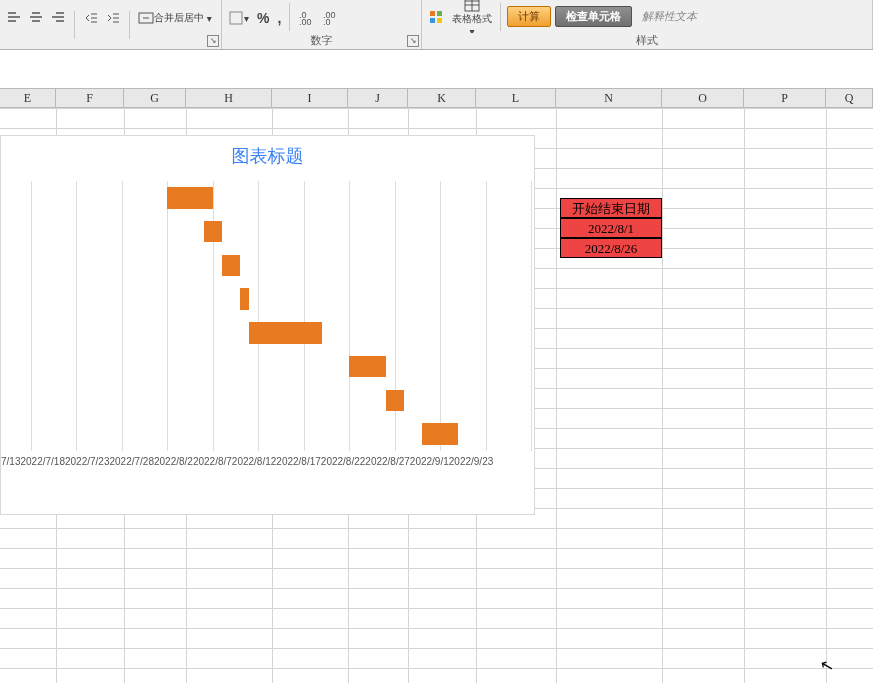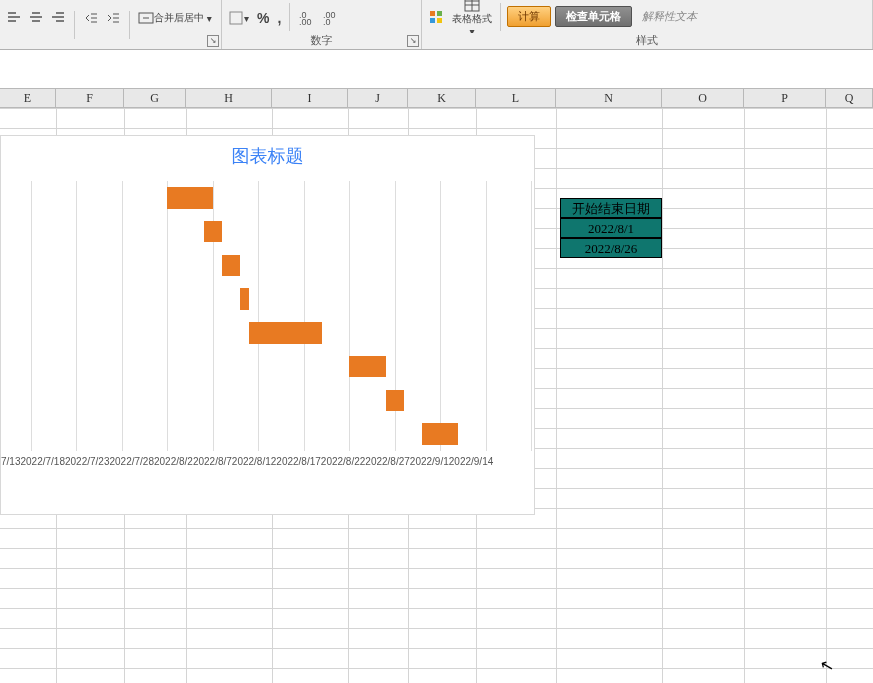--- a/index.html
+++ b/index.html
@@ -150,21 +150,21 @@
     }
     
     .cell {
       position: absolute;
       font-family: SimSun, serif;
       font-size: 13px;
       text-align: center;
       line-height: 20px;
       height: 20px;
       border: 1px solid #000;
-      background: #0f766e;
+      background: #ef4444;
     }
     
     .chart {
       position: absolute;
       top: 85px;
       left: 0;
       width: 535px;
       height: 380px;
       background: #fff;
       border: 1px solid #d8d8d8;
@@ -453,18 +453,18 @@
         <span>2022/7/18</span>
         <span>2022/7/23</span>
         <span>2022/7/28</span>
         <span>2022/8/2</span>
         <span>2022/8/7</span>
         <span>2022/8/12</span>
         <span>2022/8/17</span>
         <span>2022/8/22</span>
         <span>2022/8/27</span>
         <span>2022/9/1</span>
-        <span>2022/9/14</span>
+        <span>2022/9/23</span>
       </div>
   </div>
 
   <div class="cursor">↖</div>
 </div>
 
 </body></html>

